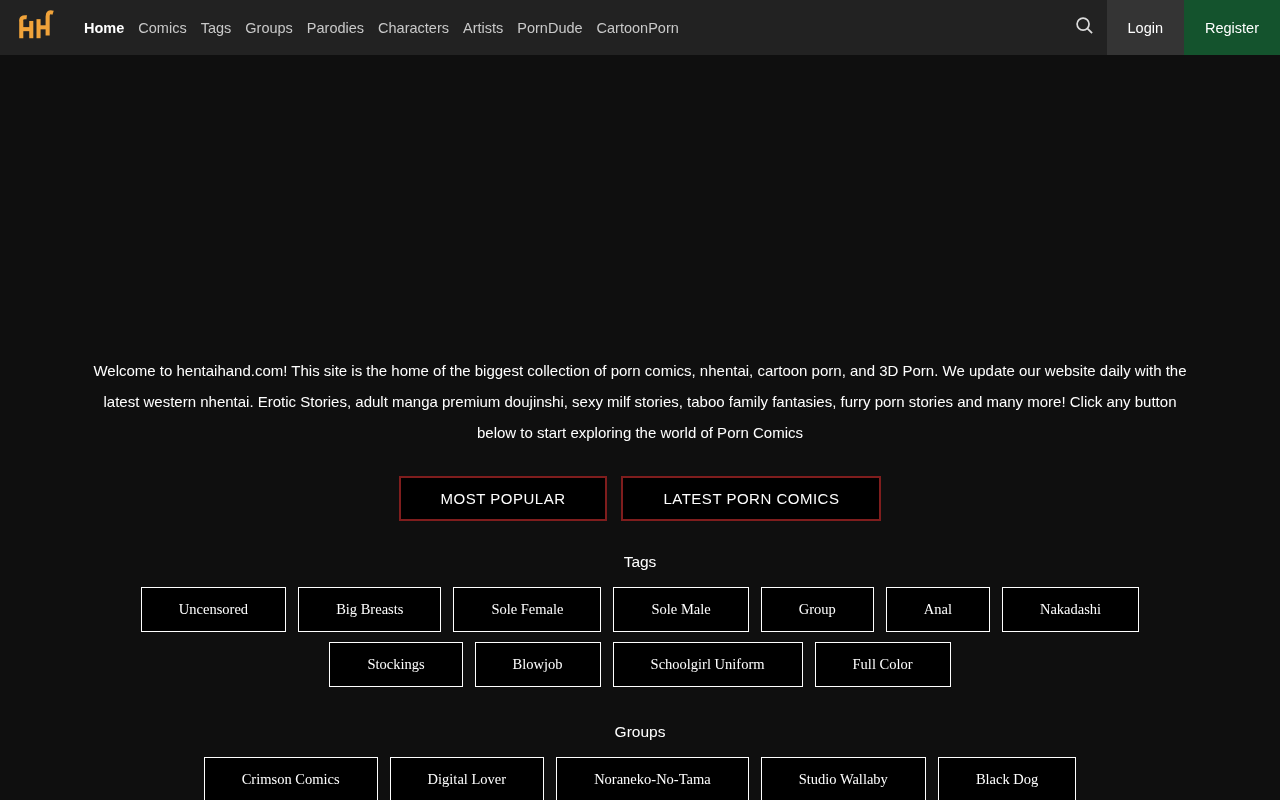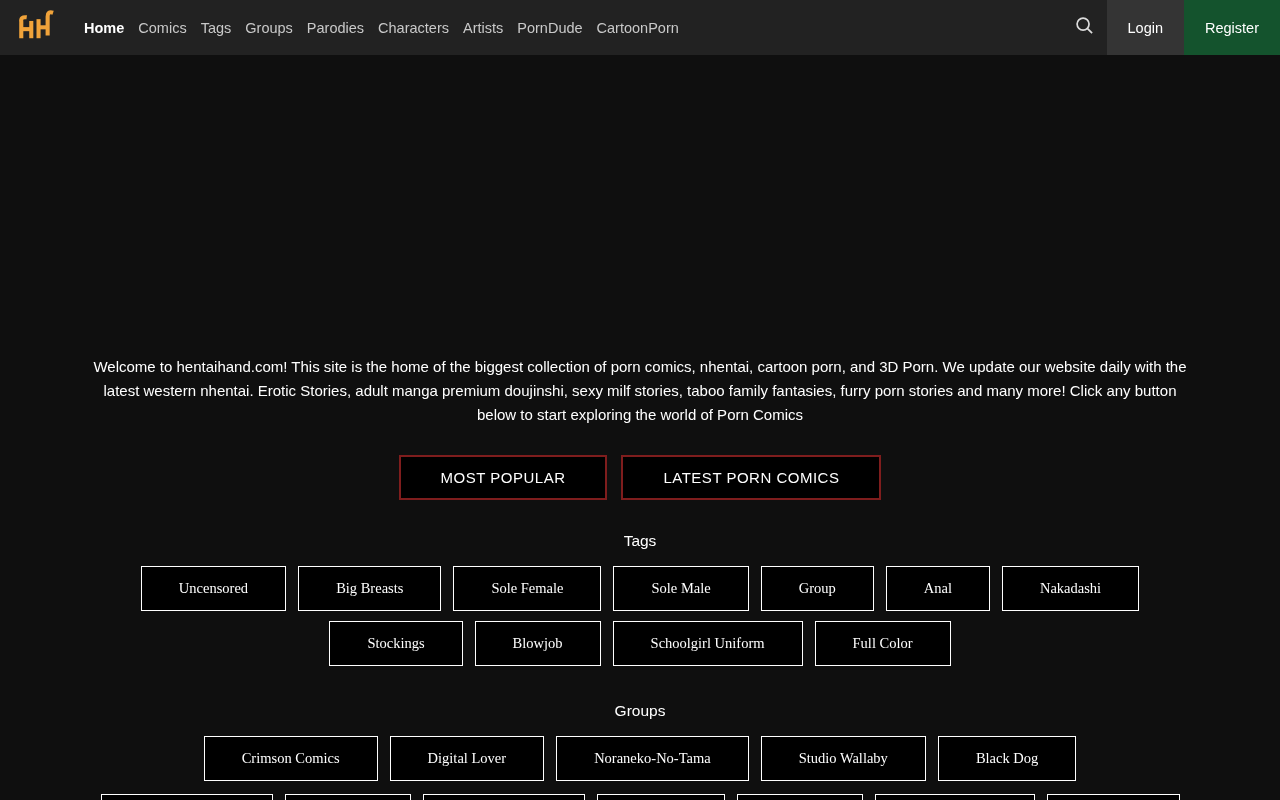--- a/index.html
+++ b/index.html
@@ -45,21 +45,21 @@
   .login-btn { background: #343434; }
   .register-btn { background: #14532d; }
 
   
   .intro {
     margin: 300px auto 0 auto;
     max-width: 1110px;
     text-align: center;
     color: #ffffff;
     font-size: 15px;
-    line-height: 24px;
+    line-height: 31px;
   }
 
   
   .cta-row { display: flex; justify-content: center; gap: 14px; margin-top: 28px; }
   .btn-outline {
     border: 2px solid #7f1d1d;
     background: #000000;
     color: #ffffff;
     height: 45px;
     display: flex; align-items: center; justify-content: center;

